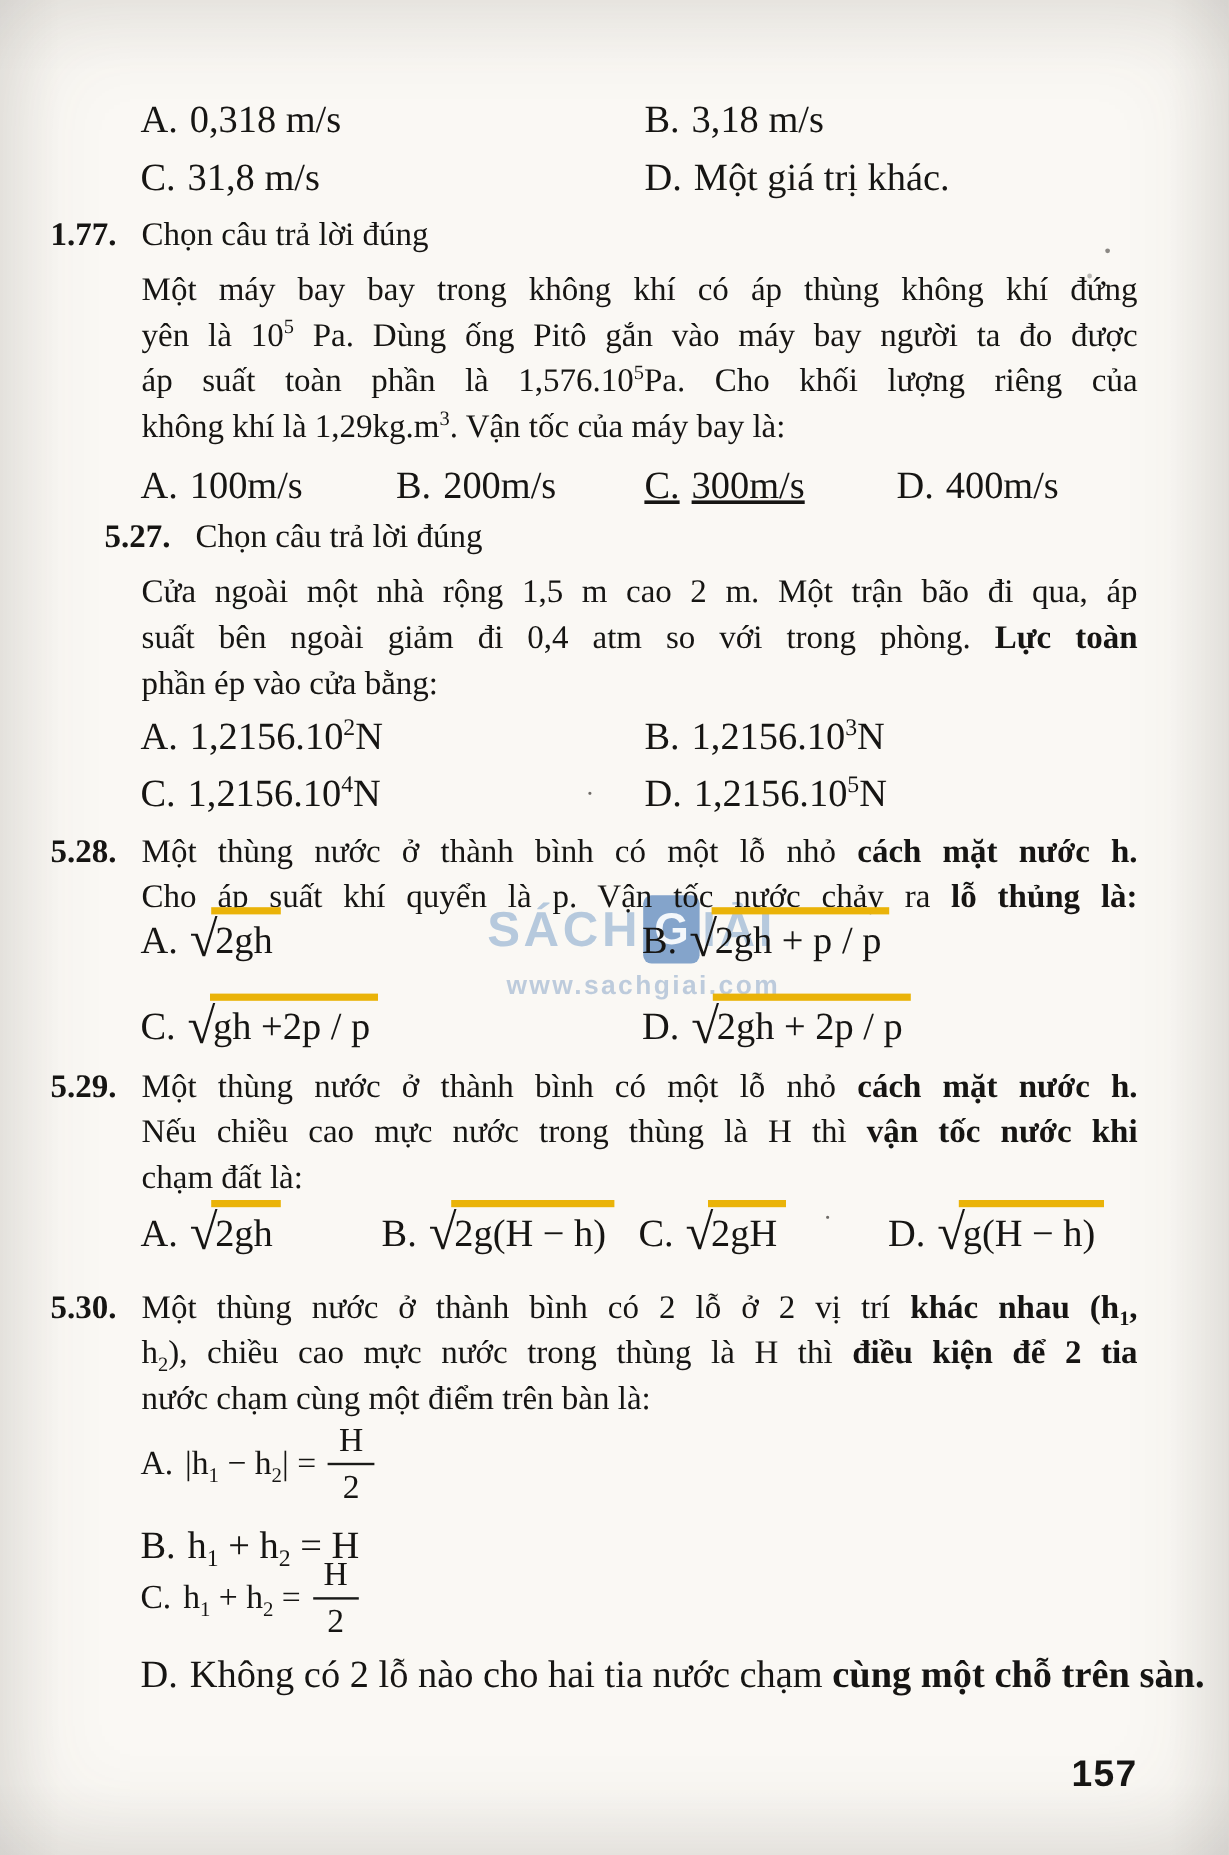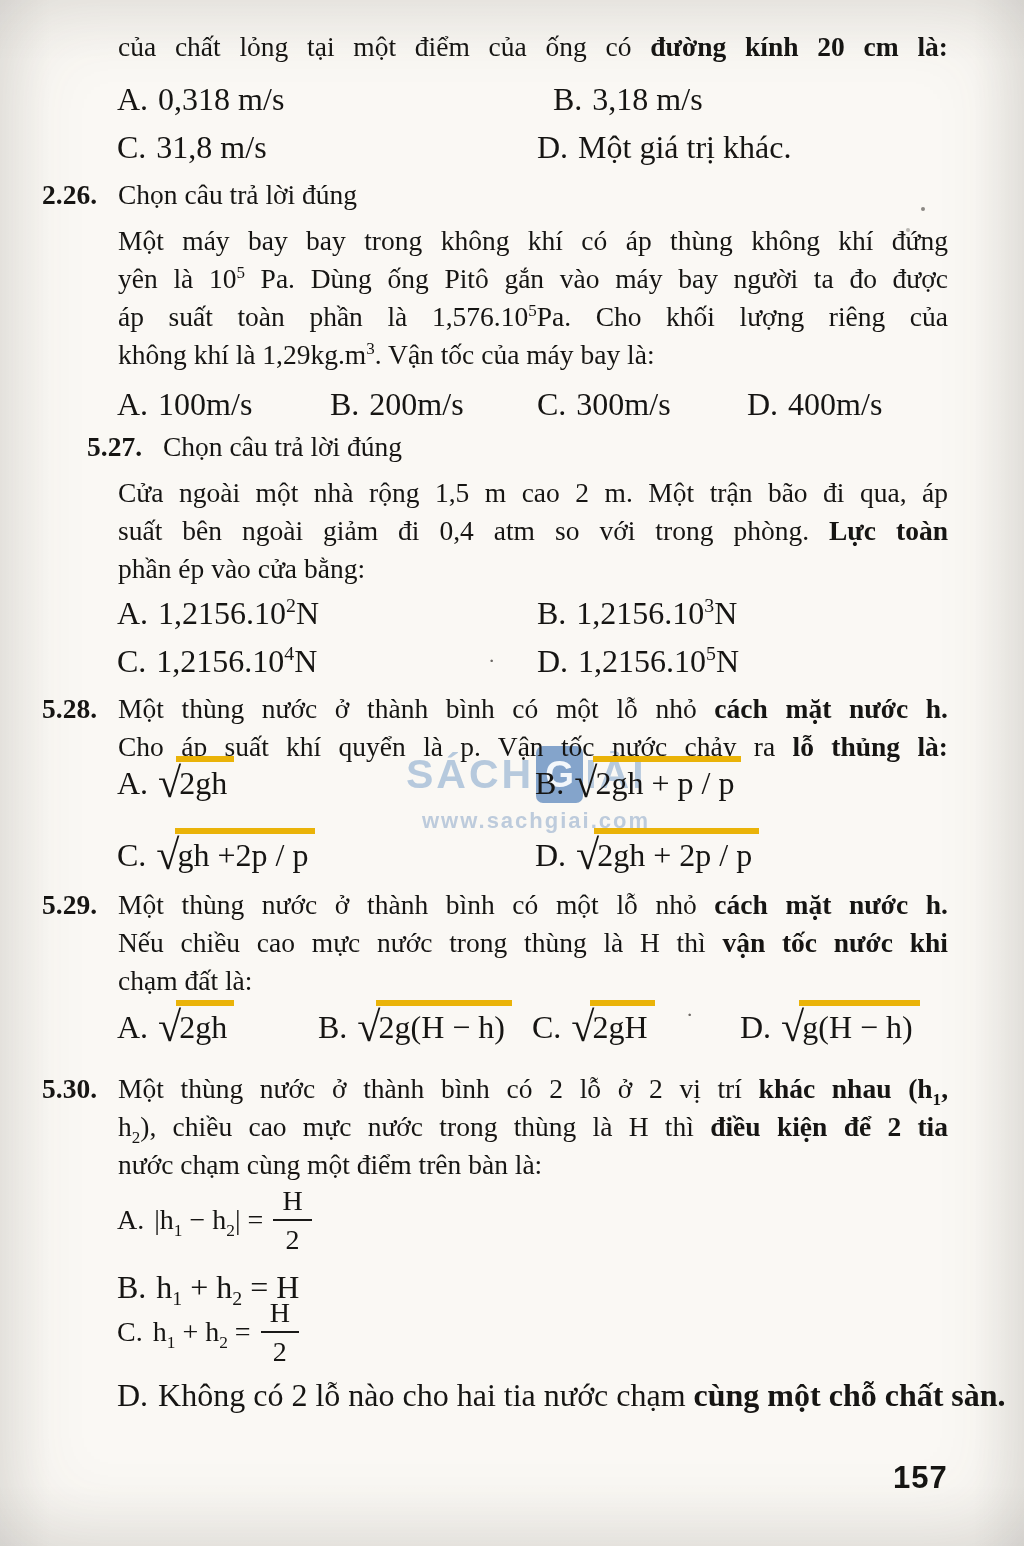--- a/index.html
+++ b/index.html
@@ -72,50 +72,49 @@
     <div class="wm-row">
       <span class="wm-text">SÁCH</span>
       <span class="wm-logo">
           <span>G</span>
         </span>
       <span class="wm-text">IẢI</span>
     </div>
     <div class="wm-url">www.sachgiai.com</div>
   </div>
 
-  <div class="abs pline jl" style="left:118px; top:28px; width:830px;">của chất lỏng tại một điểm của ống có <b>đường kính 20 cm là:</b></div>
 
   <div class="abs opt" style="left:117px; top:80px;">
     <span class="optlab">A.</span><span>0,318 m/s</span>
   </div>
-  <div class="abs opt" style="left:537px; top:80px;margin-left:16px;">
+  <div class="abs opt" style="left:537px; top:80px;">
     <span class="optlab">B.</span><span>3,18 m/s</span>
   </div>
   <div class="abs opt" style="left:117px; top:128px;">
     <span class="optlab">C.</span><span>31,8 m/s</span>
   </div>
   <div class="abs opt" style="left:537px; top:128px;">
     <span class="optlab">D.</span><span>Một giá trị khác.</span>
   </div>
 
   <div class="abs qhead" style="left:42px; top:176px;">
-    <span class="qnum">2.26.</span><span>Chọn câu trả lời đúng</span>
+    <span class="qnum">1.77.</span><span>Chọn câu trả lời đúng</span>
   </div>
   <div class="abs pline jl" style="left:118px; top:222px; width:830px;">Một máy bay bay trong không khí có áp thùng không khí đứng</div>
   <div class="abs pline jl" style="left:118px; top:260px; width:830px;">yên là 10<sup>5</sup> Pa. Dùng ống Pitô gắn vào máy bay người ta đo được</div>
   <div class="abs pline jl" style="left:118px; top:298px; width:830px;">áp suất toàn phần là 1,576.10<sup>5</sup>Pa. Cho khối lượng riêng của</div>
   <div class="abs pline" style="left:118px; top:336px; width:830px;">không khí là 1,29kg.m<sup>3</sup>. Vận tốc của máy bay là:</div>
 
   <div class="abs opt" style="left:117px; top:385px;">
     <span class="optlab">A.</span><span>100m/s</span>
   </div>
   <div class="abs opt" style="left:330px; top:385px;">
     <span class="optlab">B.</span><span>200m/s</span>
   </div>
-  <div class="abs opt" style="left:537px; top:385px;">
+  <div class="abs opt" style="left:537px; top:385px;text-decoration:underline;">
     <span class="optlab">C.</span><span>300m/s</span>
   </div>
   <div class="abs opt" style="left:747px; top:385px;">
     <span class="optlab">D.</span><span>400m/s</span>
   </div>
 
   <div class="abs qhead" style="left:42px; top:428px;margin-left:45px;">
     <span class="qnum">5.27.</span><span>Chọn câu trả lời đúng</span>
   </div>
   <div class="abs pline jl" style="left:118px; top:474px; width:830px;">Cửa ngoài một nhà rộng 1,5 m cao 2 m. Một trận bão đi qua, áp</div>
@@ -196,21 +195,21 @@
   <div class="abs mrow" style="left:117px; top:1298px;">
     <span>C.</span>
     <span>h<sub>1</sub> + h<sub>2</sub> =</span>
     <span class="frac">
       <span class="fnum">H</span>
       <span class="fden">2</span>
     </span>
   </div>
 
   <div class="abs opt" style="left:117px; top:1376px;">
-    <span class="optlab">D.</span><span>Không có 2 lỗ nào cho hai tia nước chạm <b>cùng một chỗ chất sàn.</b></span>
+    <span class="optlab">D.</span><span>Không có 2 lỗ nào cho hai tia nước chạm <b>cùng một chỗ trên sàn.</b></span>
   </div>
 
   <div class="abs speck" style="left:921px; top:207px;"></div>
   <div class="abs speck" style="left:906px; top:228px; opacity:.6;"></div>
 
   <div class="abs pagenum" style="left:893px; top:1460px;">157</div>
 
 </div>
 
 </body></html>

